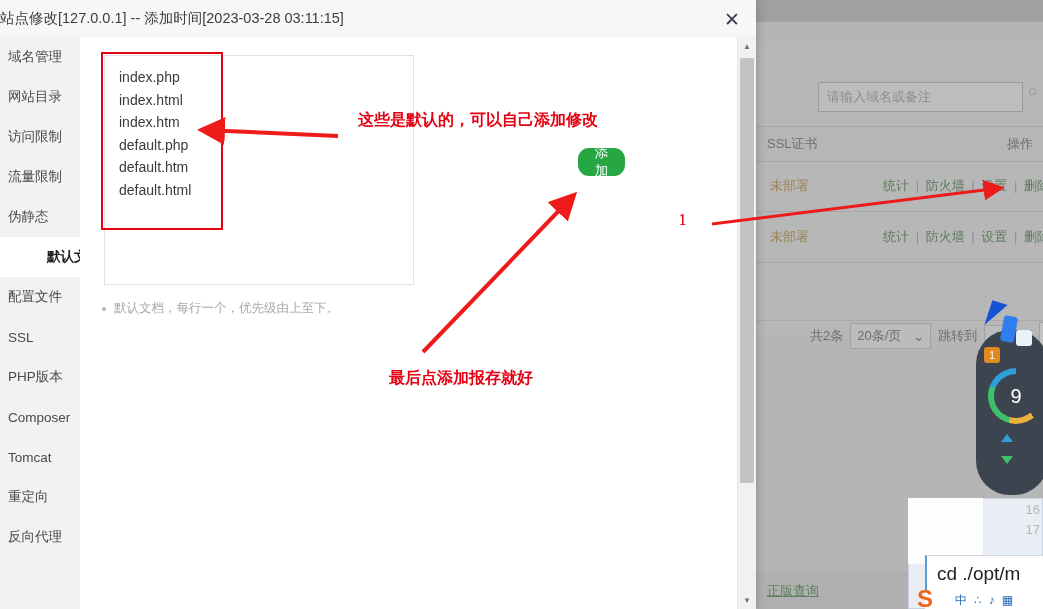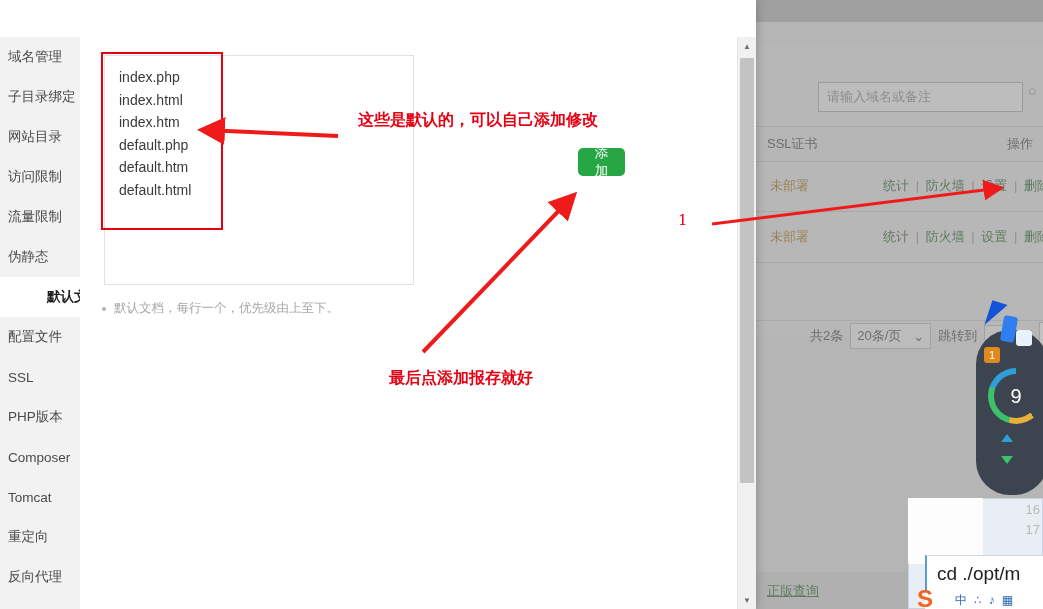--- a/index.html
+++ b/index.html
@@ -421,21 +421,21 @@
     display: inline-block;
   }
   #add-button {
     position: absolute;
     left: 498px; top: 111px;
     width: 47px; height: 16px;
     background: #27a744;
     color: #ffffff;
     font-size: 13.5px;
     border: none;
-    border-radius: 5px;
+    border-radius: 11px;
     cursor: pointer;
     display: flex;
     align-items: center;
     justify-content: center;
     padding: 14px;
   }
 
   
   .annot-text {
     position: absolute;
@@ -573,29 +573,30 @@
 <div id="ime-bar">
   <span>中</span>
   <span>∴</span>
   <span>♪</span>
   <span>▦</span>
 </div>
 <div id="sogou-logo">S</div>
 
 <div id="dialog">
 
+  <div id="dialog-titlebar">
+    <span id="dialog-title">站点修改[127.0.0.1] -- 添加时间[2023-03-28 03:11:15]</span>
+    <span id="dialog-close">✕</span>
+  </div>
 
   <div id="dialog-body">
 
     <div id="side-nav">
       <div class="nav-item">
         <span>域名管理</span>
-        </div>
-      <div class="nav-item">
-        <span>子目录绑定</span>
         </div>
       <div class="nav-item">
         <span>网站目录</span>
         </div>
       <div class="nav-item">
         <span>访问限制</span>
         </div>
       <div class="nav-item">
         <span>流量限制</span>
         </div>

